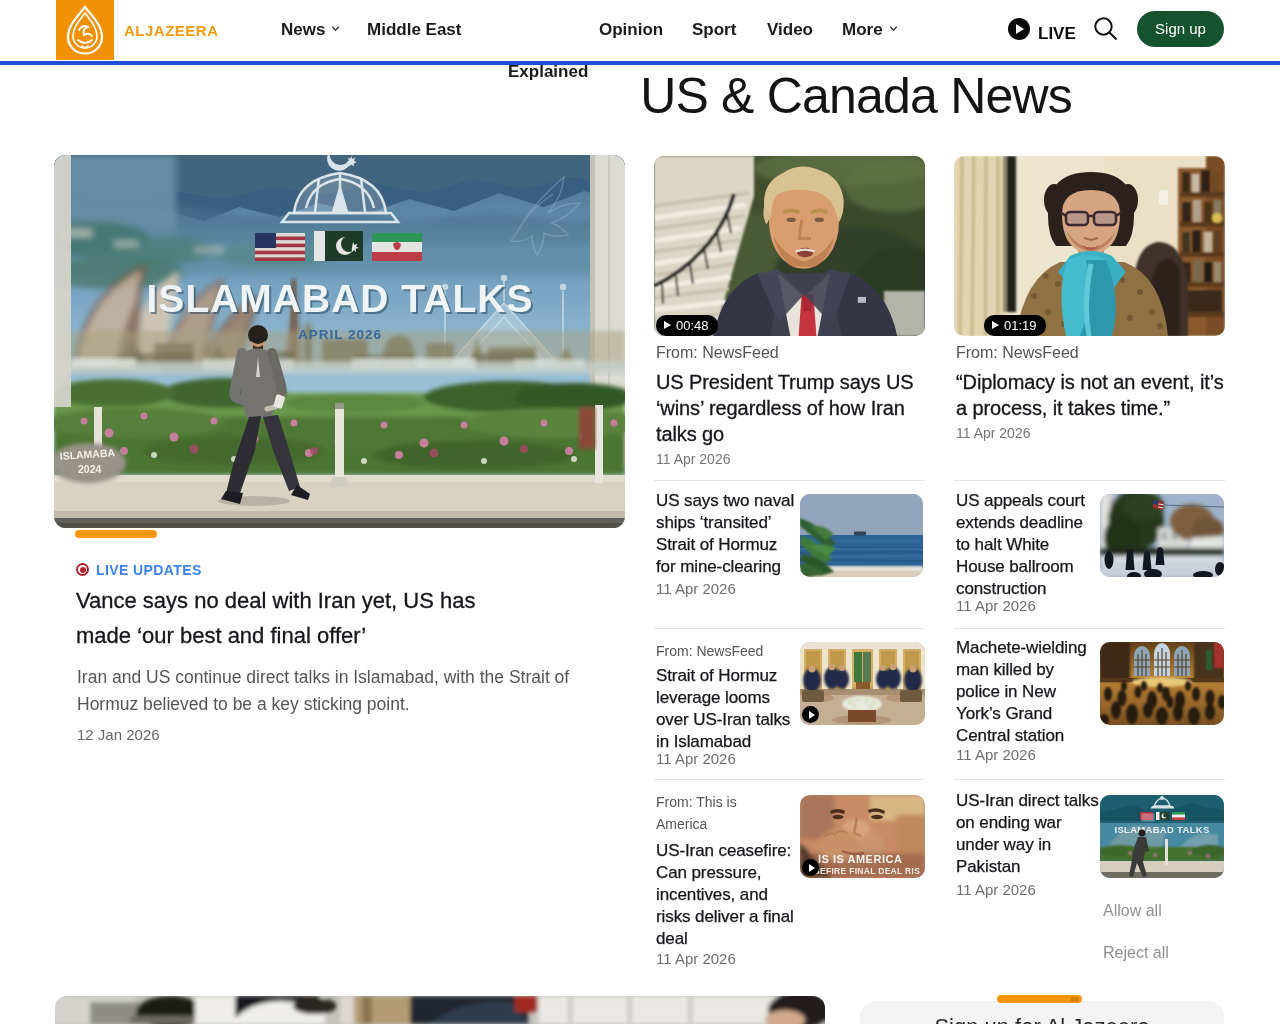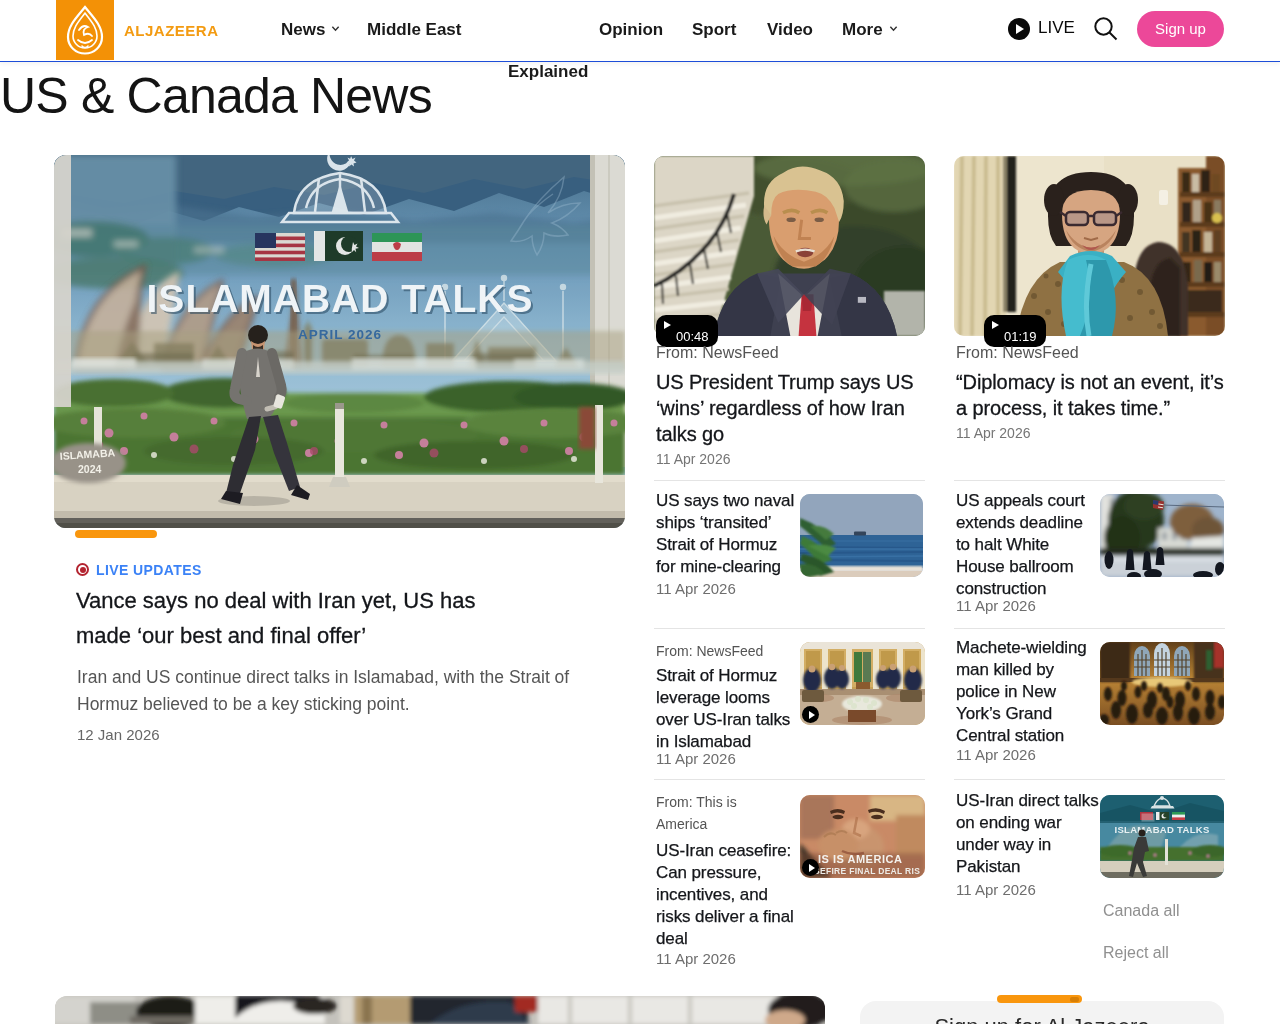--- a/index.html
+++ b/index.html
@@ -1,34 +1,34 @@
 <!DOCTYPE html>
 <html><head>
 <meta charset="utf-8">
 <style>
 html,body{margin:0;padding:0;}
 body{width:1280px;height:1024px;position:relative;overflow:hidden;background:#fff;
   font-family:"Liberation Sans",sans-serif;-webkit-font-smoothing:antialiased;}
 .abs{position:absolute;}
 
 #hdr{position:absolute;left:0;top:0;width:1280px;height:61px;background:#fff;
-  border-bottom:1px solid #1d4ed8;box-shadow:0 2px 4px rgba(0,0,0,.05);z-index:5;}
+  border-bottom:4px solid #1d4ed8;box-shadow:0 2px 4px rgba(0,0,0,.05);z-index:5;}
 #logo{position:absolute;left:56px;top:0;width:58px;height:60px;background:#F39106;}
 #wordmark{position:absolute;left:124px;top:23px;font-size:15px;font-weight:700;
   letter-spacing:.5px;color:#F39B12;line-height:1;}
 .nav{position:absolute;top:21px;font-size:17px;font-weight:700;color:#1a1a1a;line-height:1;white-space:nowrap;}
 .chev{display:inline-block;width:9px;height:9px;margin-left:6px;position:relative;top:-2px;}
 #plive{position:absolute;left:1008px;top:18px;width:22px;height:22px;border-radius:50%;background:#0a0a0a;}
 #plive:after{content:"";position:absolute;left:8px;top:6px;border-left:8px solid #fff;
   border-top:5px solid transparent;border-bottom:5px solid transparent;}
-#livetxt{position:absolute;left:1038px;top:19px;font-size:17px;font-weight:400;color:#0a0a0a;line-height:1;}
-#signup{position:absolute;left:1137px;top:11px;width:87px;height:36px;border-radius:18px;background:#ec4899;
+#livetxt{position:absolute;left:1038px;top:25px;font-size:17px;font-weight:700;color:#0a0a0a;line-height:1;}
+#signup{position:absolute;left:1137px;top:11px;width:87px;height:36px;border-radius:18px;background:#14532d;
   color:#fff;font-size:15px;text-align:center;line-height:36px;}
 
-#h1{position:absolute;left:0;top:71px;width:1072px;text-align:left;font-size:50px;
+#h1{position:absolute;left:0;top:71px;width:1072px;text-align:right;font-size:50px;
   font-weight:400;color:#141414;letter-spacing:-0.8px;line-height:1;}
 
 #feat-img{position:absolute;left:54px;top:155px;width:571px;height:373px;border-radius:12px;overflow:hidden;}
 #feat-bar{position:absolute;left:75px;top:530px;width:82px;height:8px;border-radius:4px;background:#F9960D;}
 #lu{position:absolute;left:76px;top:562px;height:16px;width:300px;}
 #lu .ring{position:absolute;left:0;top:1px;width:9px;height:9px;border:2px solid #b32430;border-radius:50%;}
 #lu .ring:after{content:"";position:absolute;left:1.5px;top:1.5px;width:6px;height:6px;background:#b32430;border-radius:50%;}
 #lu .t{position:absolute;left:20px;top:1px;font-size:14px;font-weight:700;color:#3b82f6;letter-spacing:.4px;line-height:1;}
 #feat-h2{position:absolute;left:76px;top:583px;width:560px;font-size:22px;font-weight:500;-webkit-text-stroke:0.3px #14161a;
   color:#14161a;line-height:35px;letter-spacing:0;}
@@ -37,21 +37,21 @@
 
 .vfrom{position:absolute;font-size:16px;color:#545454;line-height:1;margin-top:2px;}
 .vh3{position:absolute;font-size:20px;font-weight:500;-webkit-text-stroke:0.3px #14161a;color:#14161a;line-height:26px;letter-spacing:-0.1px;}
 .vdate{position:absolute;font-size:14px;color:#757575;line-height:1;}
 .divl{position:absolute;height:1px;background:#e4e4e4;width:271px;}
 .rowt{position:absolute;width:160px;font-size:17px;font-weight:500;-webkit-text-stroke:0.25px #14161a;color:#14161a;line-height:22px;letter-spacing:-0.1px;}
 .rowf{position:absolute;width:140px;font-size:14px;color:#545454;line-height:22px;}
 .rowd{position:absolute;font-size:15px;color:#6e6e6e;line-height:1;}
 .thumb{position:absolute;width:125px;height:83px;border-radius:10px;overflow:hidden;}
 .badge{position:absolute;left:3px;bottom:1px;height:20px;background:#000;border-radius:10px;
-  color:#fff;font-size:13px;line-height:20px;padding:12px 9px 0 20px;}
+  color:#fff;font-size:13px;line-height:20px;padding:1px 9px 0 20px;}
 .badge:before{content:"";position:absolute;left:8px;top:5.5px;border-left:7px solid #fff;
   border-top:4.5px solid transparent;border-bottom:4.5px solid transparent;}
 .pcirc{position:absolute;left:2px;bottom:2px;width:17px;height:17px;border-radius:50%;background:#000;}
 .pcirc:after{content:"";position:absolute;left:6.5px;top:4.5px;border-left:6px solid #fff;
   border-top:4px solid transparent;border-bottom:4px solid transparent;}
 
 .cl{position:absolute;font-size:16px;color:#909090;}
 
 #bimg{position:absolute;left:55px;top:996px;width:770px;height:28px;border-radius:12px 12px 0 0;overflow:hidden;}
 #bcard{position:absolute;left:860px;top:1001px;width:364px;height:23px;border-radius:16px 16px 0 0;background:#f3f3f3;}
@@ -807,21 +807,21 @@
 </g>
 <rect x="0" y="66" width="124" height="11" fill="#D5CEBD"></rect>
 <rect x="0" y="77" width="124" height="6" fill="#6E6C60"></rect>
 <rect x="65" y="44" width="3" height="26" fill="#E4E2D8"></rect>
 <g>
 <circle cx="42" cy="38" r="3.5" fill="#26211C"></circle>
 <path d="M38 42 l8 0 l3 14 l-4 1 l-2 10 l4 14 l-4 1 l-6 -14 l-4 14 l-4 -1 l3 -16 l2 -12 Z" fill="#3A3A38"></path>
 </g>
 </svg></div>
 
-<div class="cl" style="left:1103px;top:902px;">Canada all</div>
+<div class="cl" style="left:1103px;top:902px;">Allow all</div>
 <div class="cl" style="left:1103px;top:944px;">Reject all</div>
 
 <div id="bimg"><svg width="770" height="28" viewBox="0 0 770 28">
 <defs>
         <filter id="ob2">
           <feGaussianBlur stdDeviation="2"></feGaussianBlur>
         </filter>
       </defs>
 <rect width="770" height="28" fill="#C4C2BC"></rect>
 <g filter="url(#ob2)" transform="translate(-45,0)">

